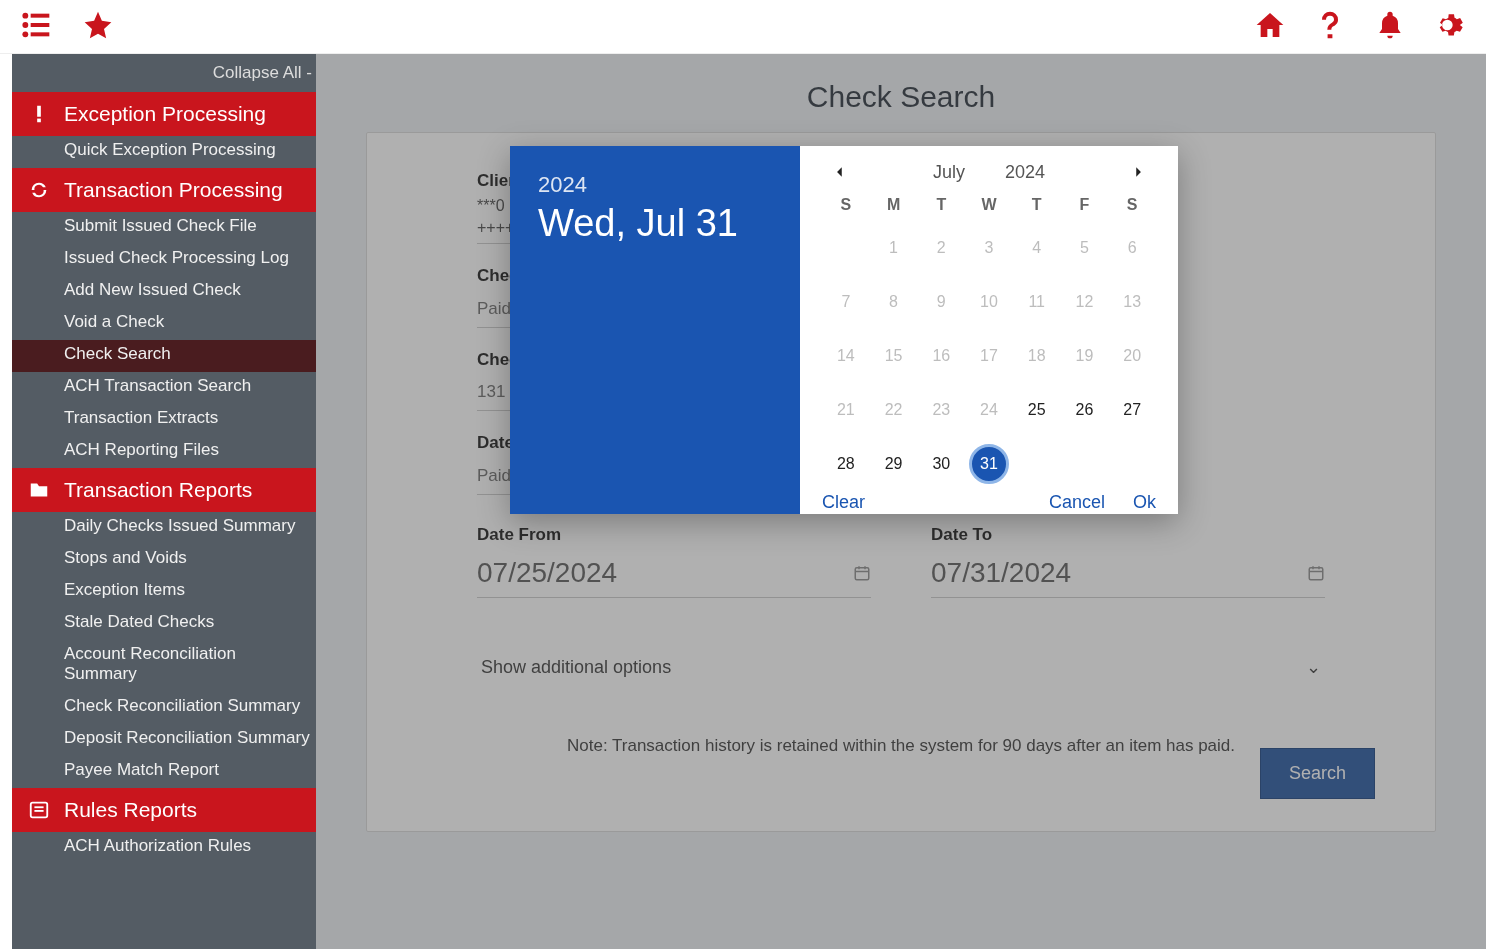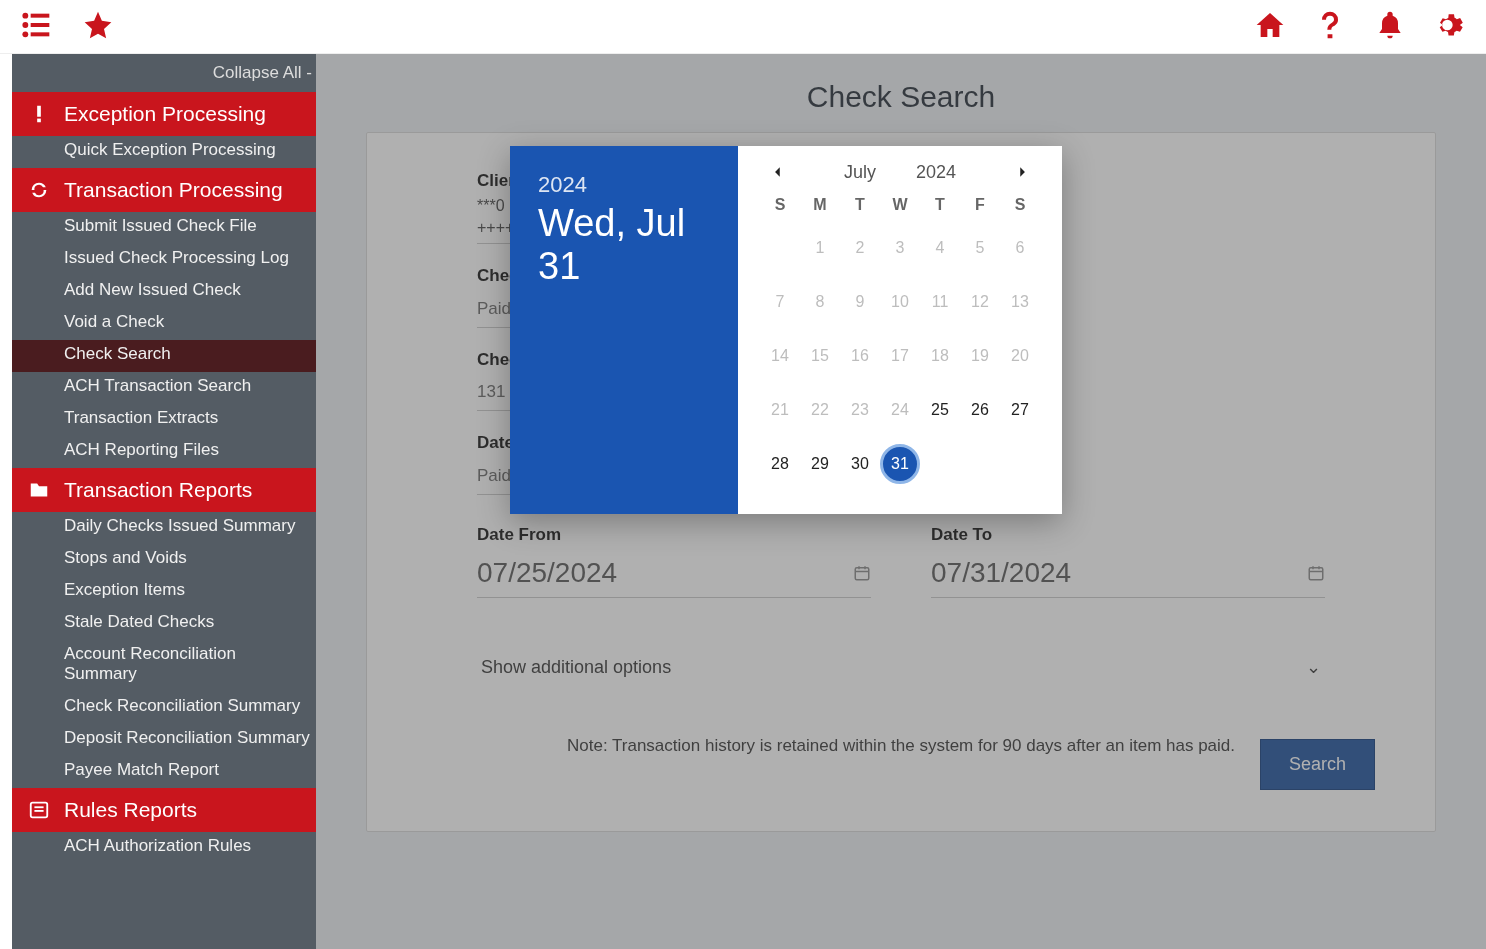--- a/index.html
+++ b/index.html
@@ -28,27 +28,27 @@
   .field-label { font-size: 17px; color: #111; font-weight: 600; margin-bottom: 4px; display: block; }
   .field-value { font-size: 17px; color: #666; border-bottom: 1px solid #c8c8c8; padding: 8px 0; display: flex; justify-content: space-between; align-items: center; }
   .field-value .chev { color: #444; }
   .field-stack-line { font-size: 16px; color: #444; padding: 2px 0; }
   .date-row { display: flex; gap: 60px; margin-top: 30px; align-items: center; }
   .date-field { flex: 1; }
   .date-input { font-size: 28px; color: #555; border-bottom: 1px solid #c8c8c8; padding: 8px 0; display: flex; justify-content: space-between; align-items: center; }
   .date-input svg { width: 18px; height: 18px; fill: #888; }
   .show-addl { margin-top: 48px; display: flex; justify-content: space-between; align-items: center; font-size: 18px; color: #333; border-top: 0px; padding: 10px 4px; cursor: pointer; }
   .note { text-align: center; font-size: 17px; color: #333; margin-top: 48px; }
-  .search-btn { position: absolute; right: 60px; bottom: 41px; background: #1a4f9c; color: #fff; border: 1px solid #0e3a7a; padding: 14px 28px; font-size: 18px; cursor: pointer; }
+  .search-btn { position: absolute; right: 60px; bottom: 32px; background: #1a4f9c; color: #fff; border: 1px solid #0e3a7a; padding: 14px 28px; font-size: 18px; cursor: pointer; }
   
   
   .overlay { position: absolute; top: 54px; left: 316px; right: 0; bottom: 0; background: rgba(80,80,80,0.45); }
   
   
-  .datepicker { position: absolute; top: 146px; left: 510px; width: 552px; height: 368px; display: flex; background: #fff; box-shadow: 0 8px 30px rgba(0,0,0,0.3); z-index: 100; }
+  .datepicker { position: absolute; top: 146px; left: 510px; width: 668px; height: 368px; display: flex; background: #fff; box-shadow: 0 8px 30px rgba(0,0,0,0.3); z-index: 100; }
   .dp-left { width: 290px; background: #1a55b1; color: #fff; padding: 26px 28px; }
   .dp-year { font-size: 22px; opacity: 0.85; }
   .dp-date { font-size: 38px; font-weight: 500; margin-top: 4px; }
   .dp-right { flex: 1; padding: 14px 22px 4px 22px; display: flex; flex-direction: column; }
   .dp-head { display: flex; justify-content: space-between; align-items: center; font-size: 18px; color: #333; margin-bottom: 12px; padding: 0 6px; }
   .dp-head-nav { width: 24px; height: 24px; display: flex; align-items: center; justify-content: center; cursor: pointer; }
   .dp-head-nav svg { width: 14px; height: 14px; fill: #222; }
   .dp-head-title { display: flex; gap: 40px; color: #555; }
   .cal { display: grid; grid-template-columns: repeat(7, 1fr); text-align: center; row-gap: 14px; font-size: 16px; }
   .cal .dow { color: #666; font-weight: 600; }
@@ -269,14 +269,21 @@
         <div class="day">26</div>
         <div class="day">27</div>
         <div class="day">28</div>
         <div class="day">29</div>
         <div class="day">30</div>
         <div class="day selected">31</div>
         <div></div>
         <div></div>
         <div></div>
       </div>
+    <div class="dp-actions">
+      <span>Clear</span>
+      <span class="right">
+        <span>Cancel</span>
+        <span>Ok</span>
+      </span>
+    </div>
   </div>
 </div>
 
 </body></html>

